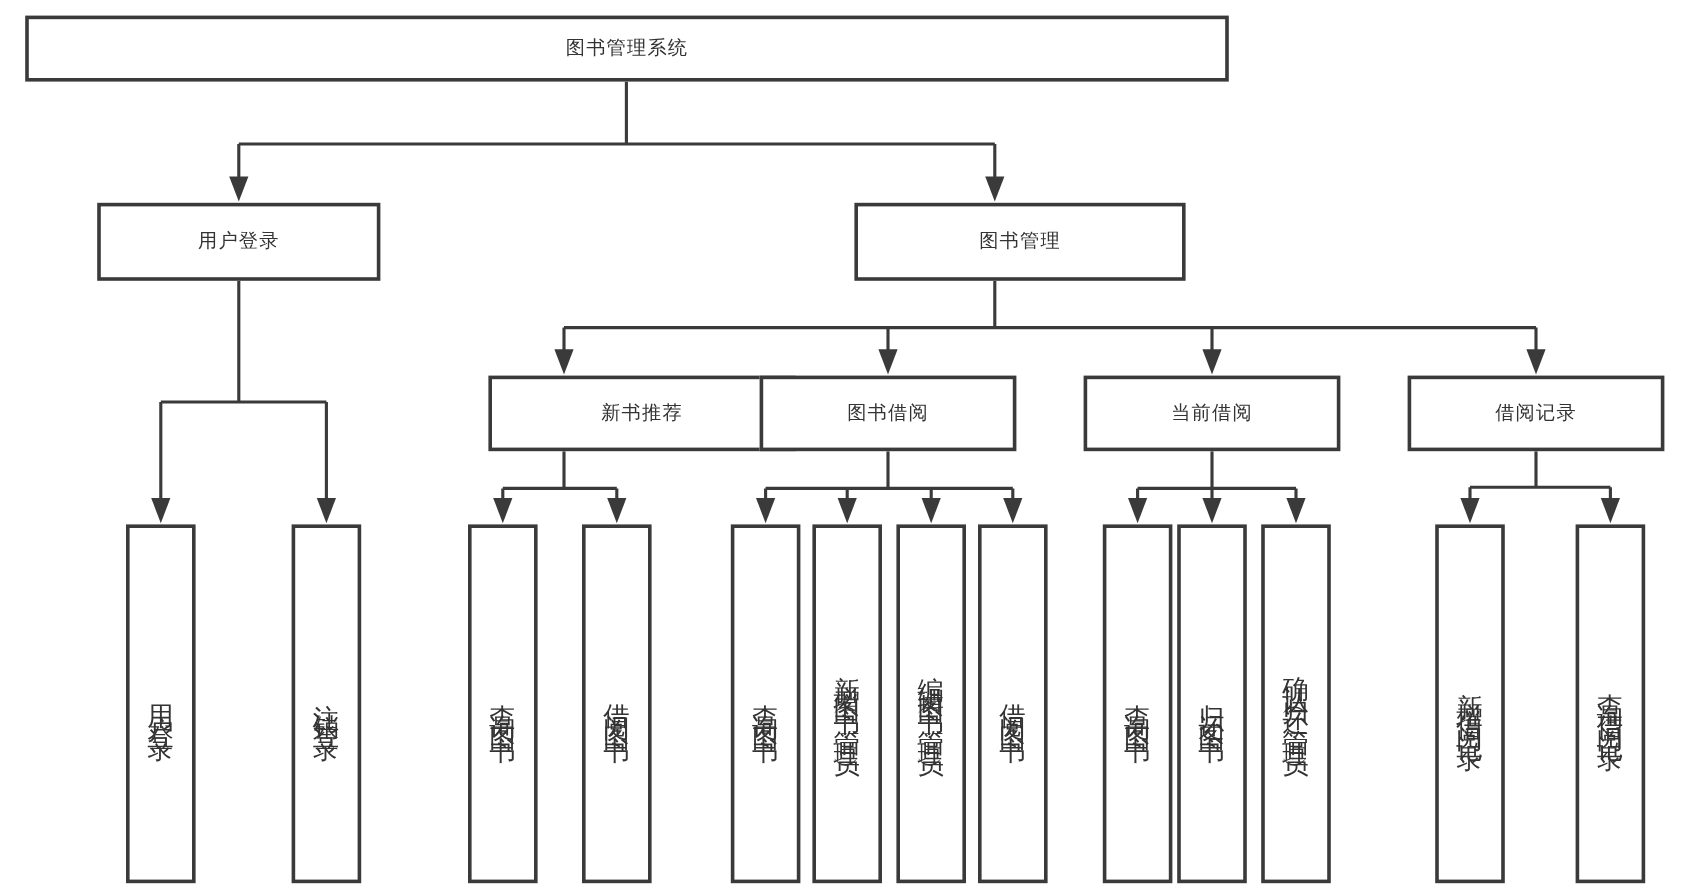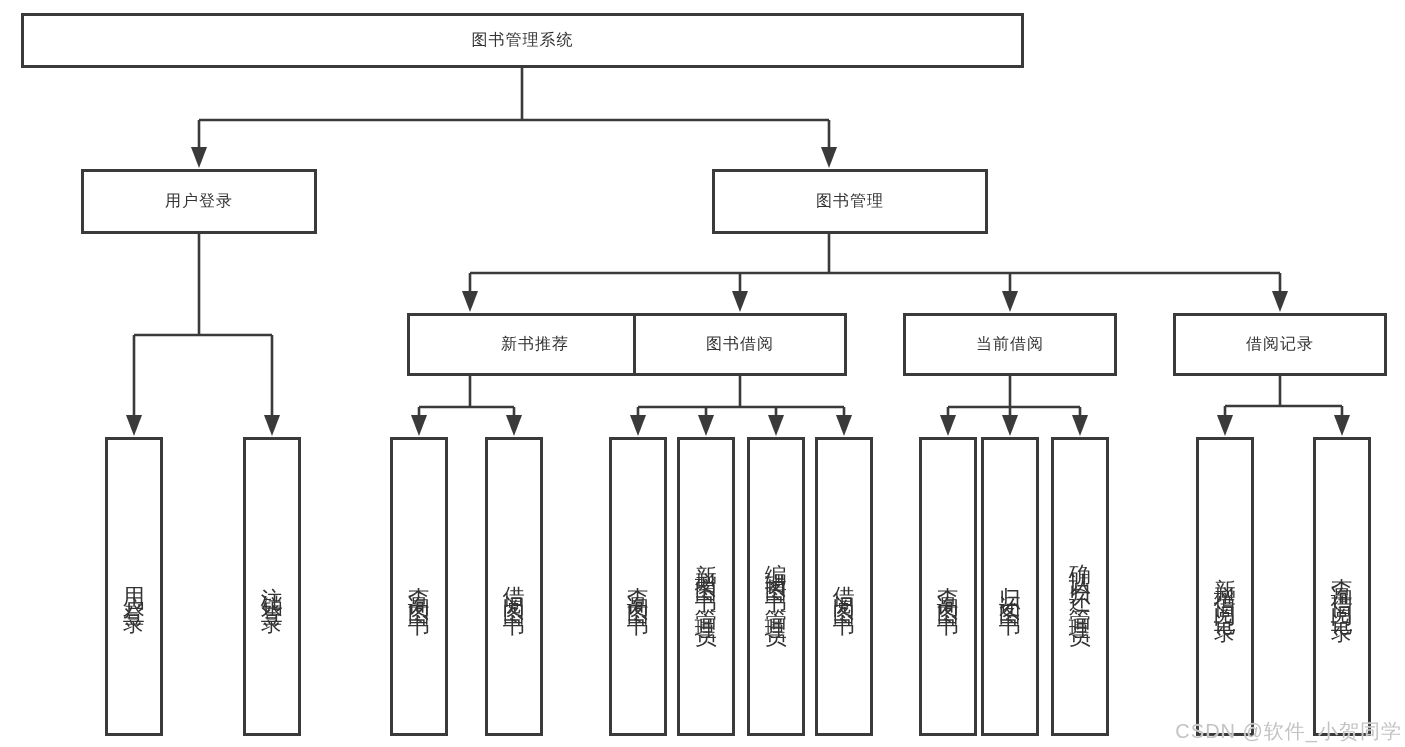--- a/index.html
+++ b/index.html
@@ -119,14 +119,13 @@
   <div class="node v" style="left:1051px;top:437px;width:58px;height:299px;">
     <span>确认归还（管理员）</span>
   </div>
   <div class="node v" style="left:1196px;top:437px;width:58px;height:299px;">
     <span>新增借阅记录</span>
   </div>
   <div class="node v" style="left:1313px;top:437px;width:58px;height:299px;">
     <span>查询借阅记录</span>
   </div>
 
-  <div class="watermark">CSDN @软件_小贺同学</div>
 </div>
 
 </body></html>

